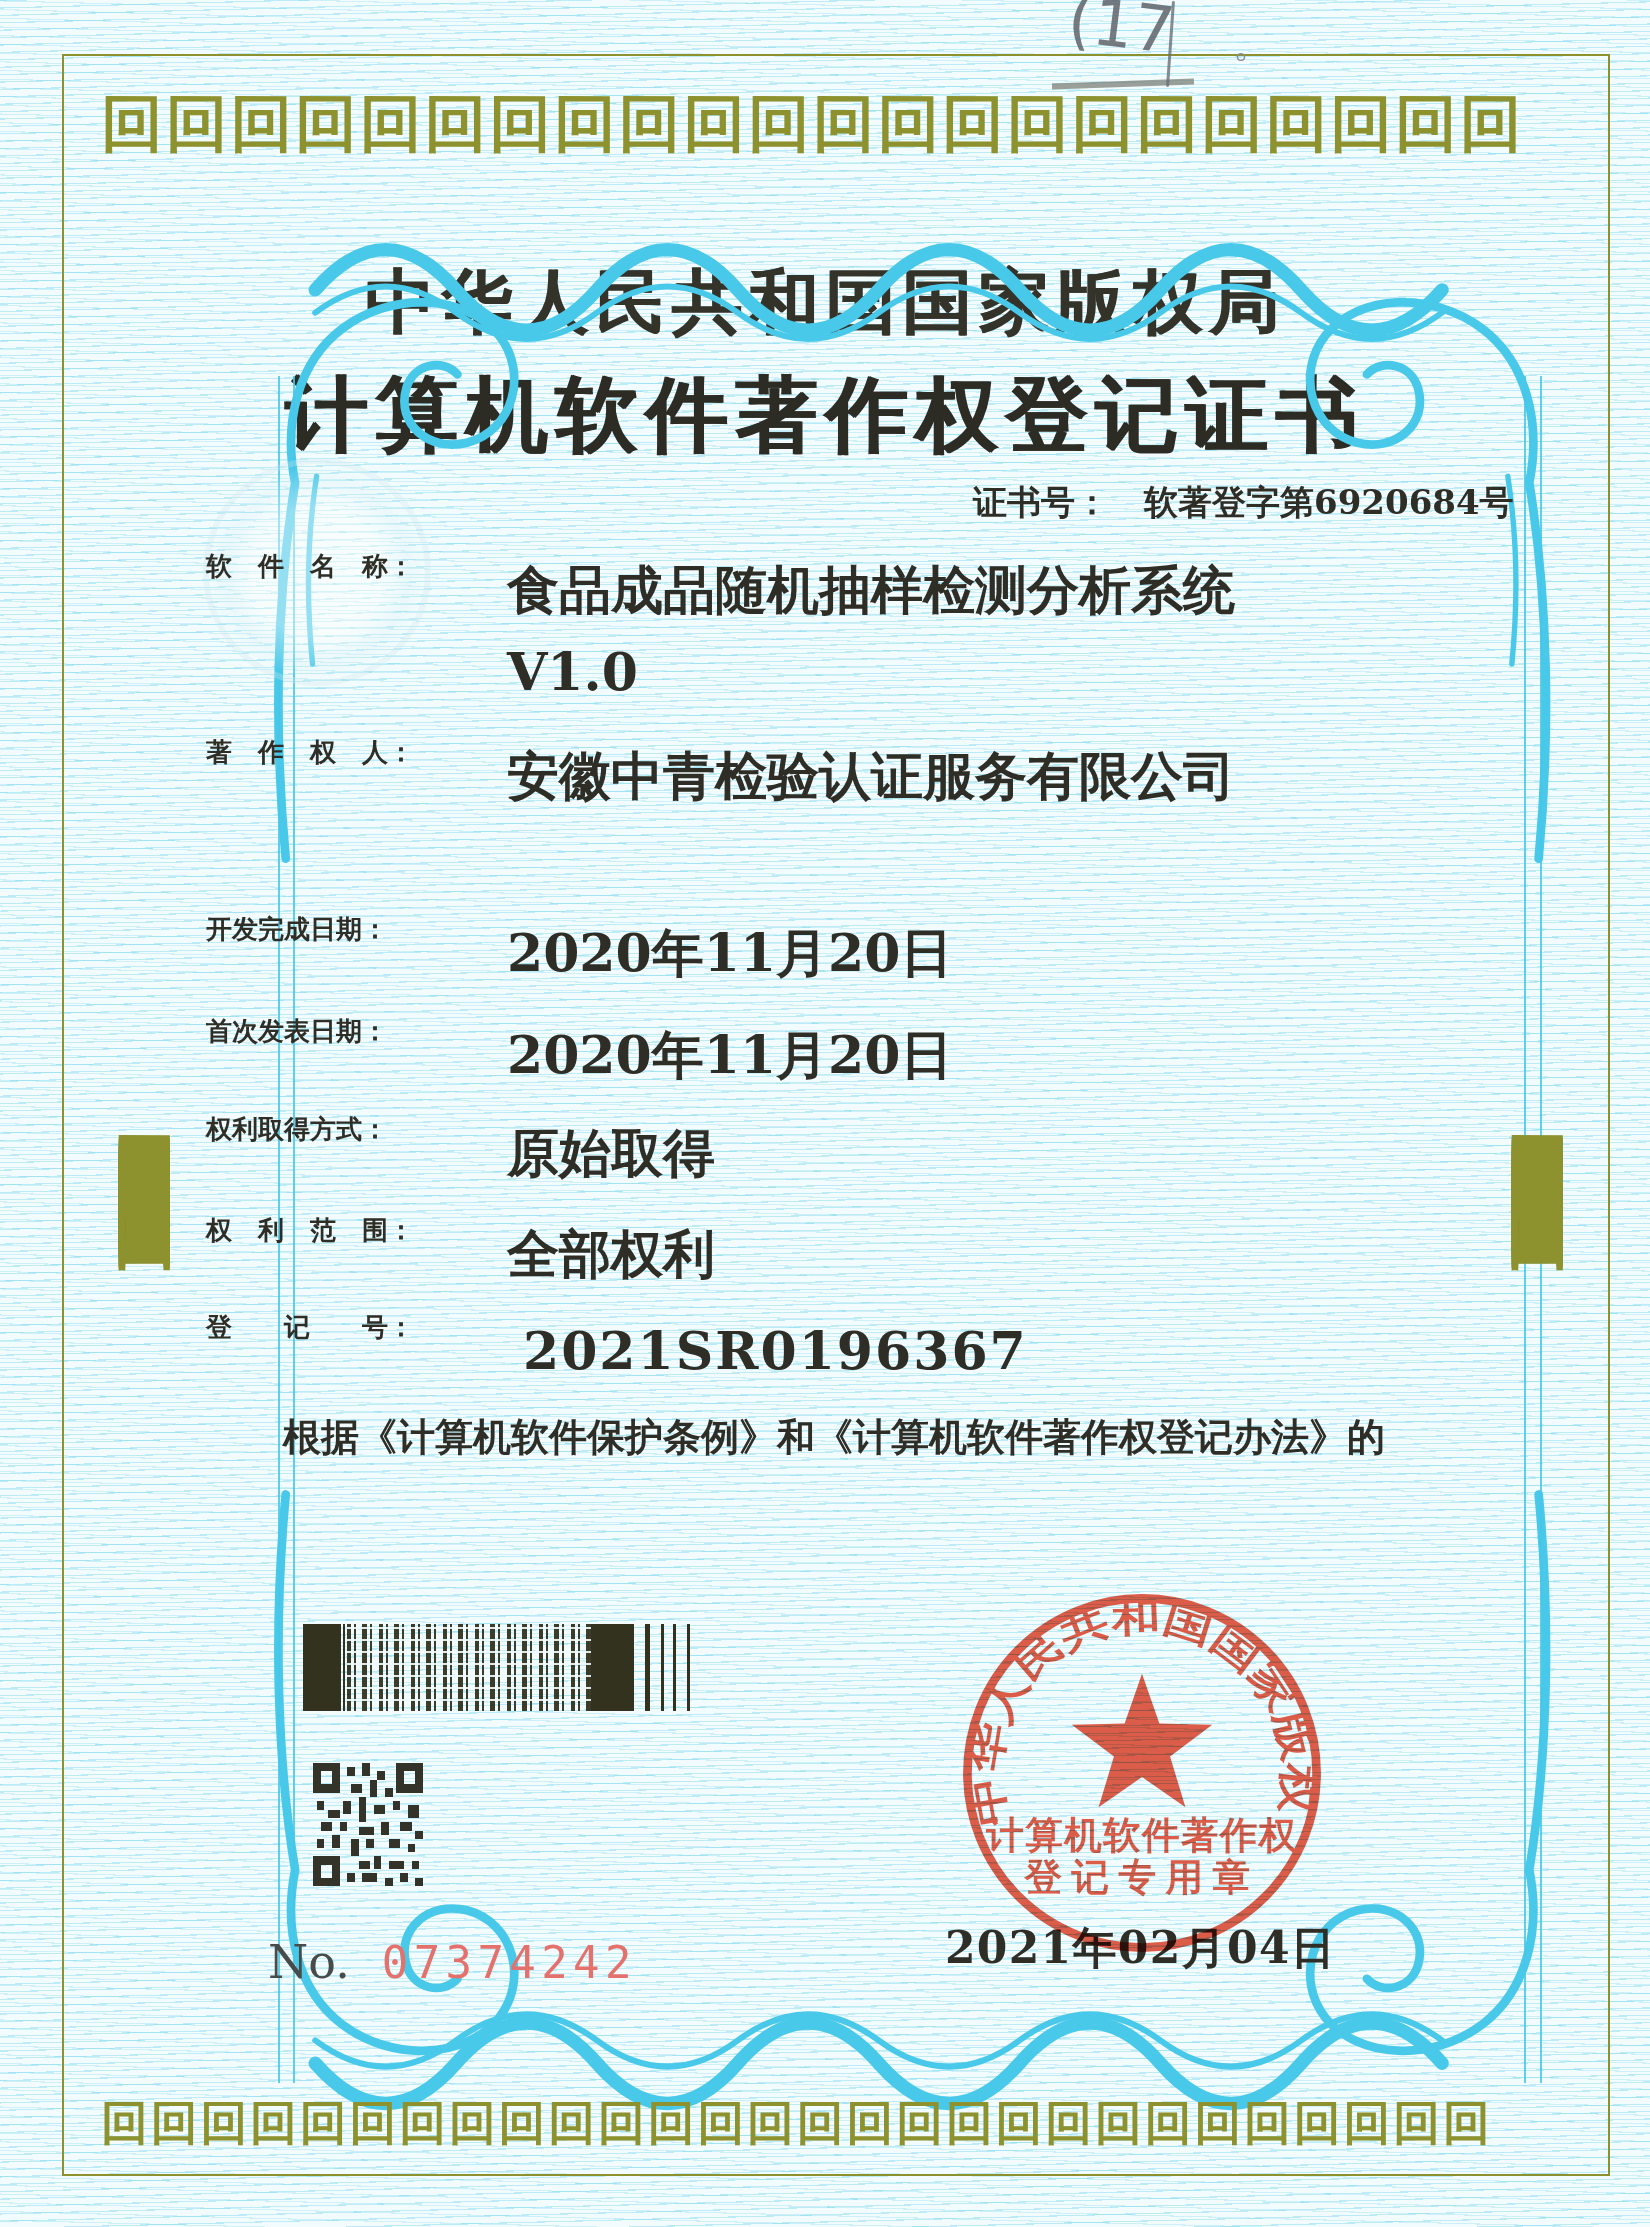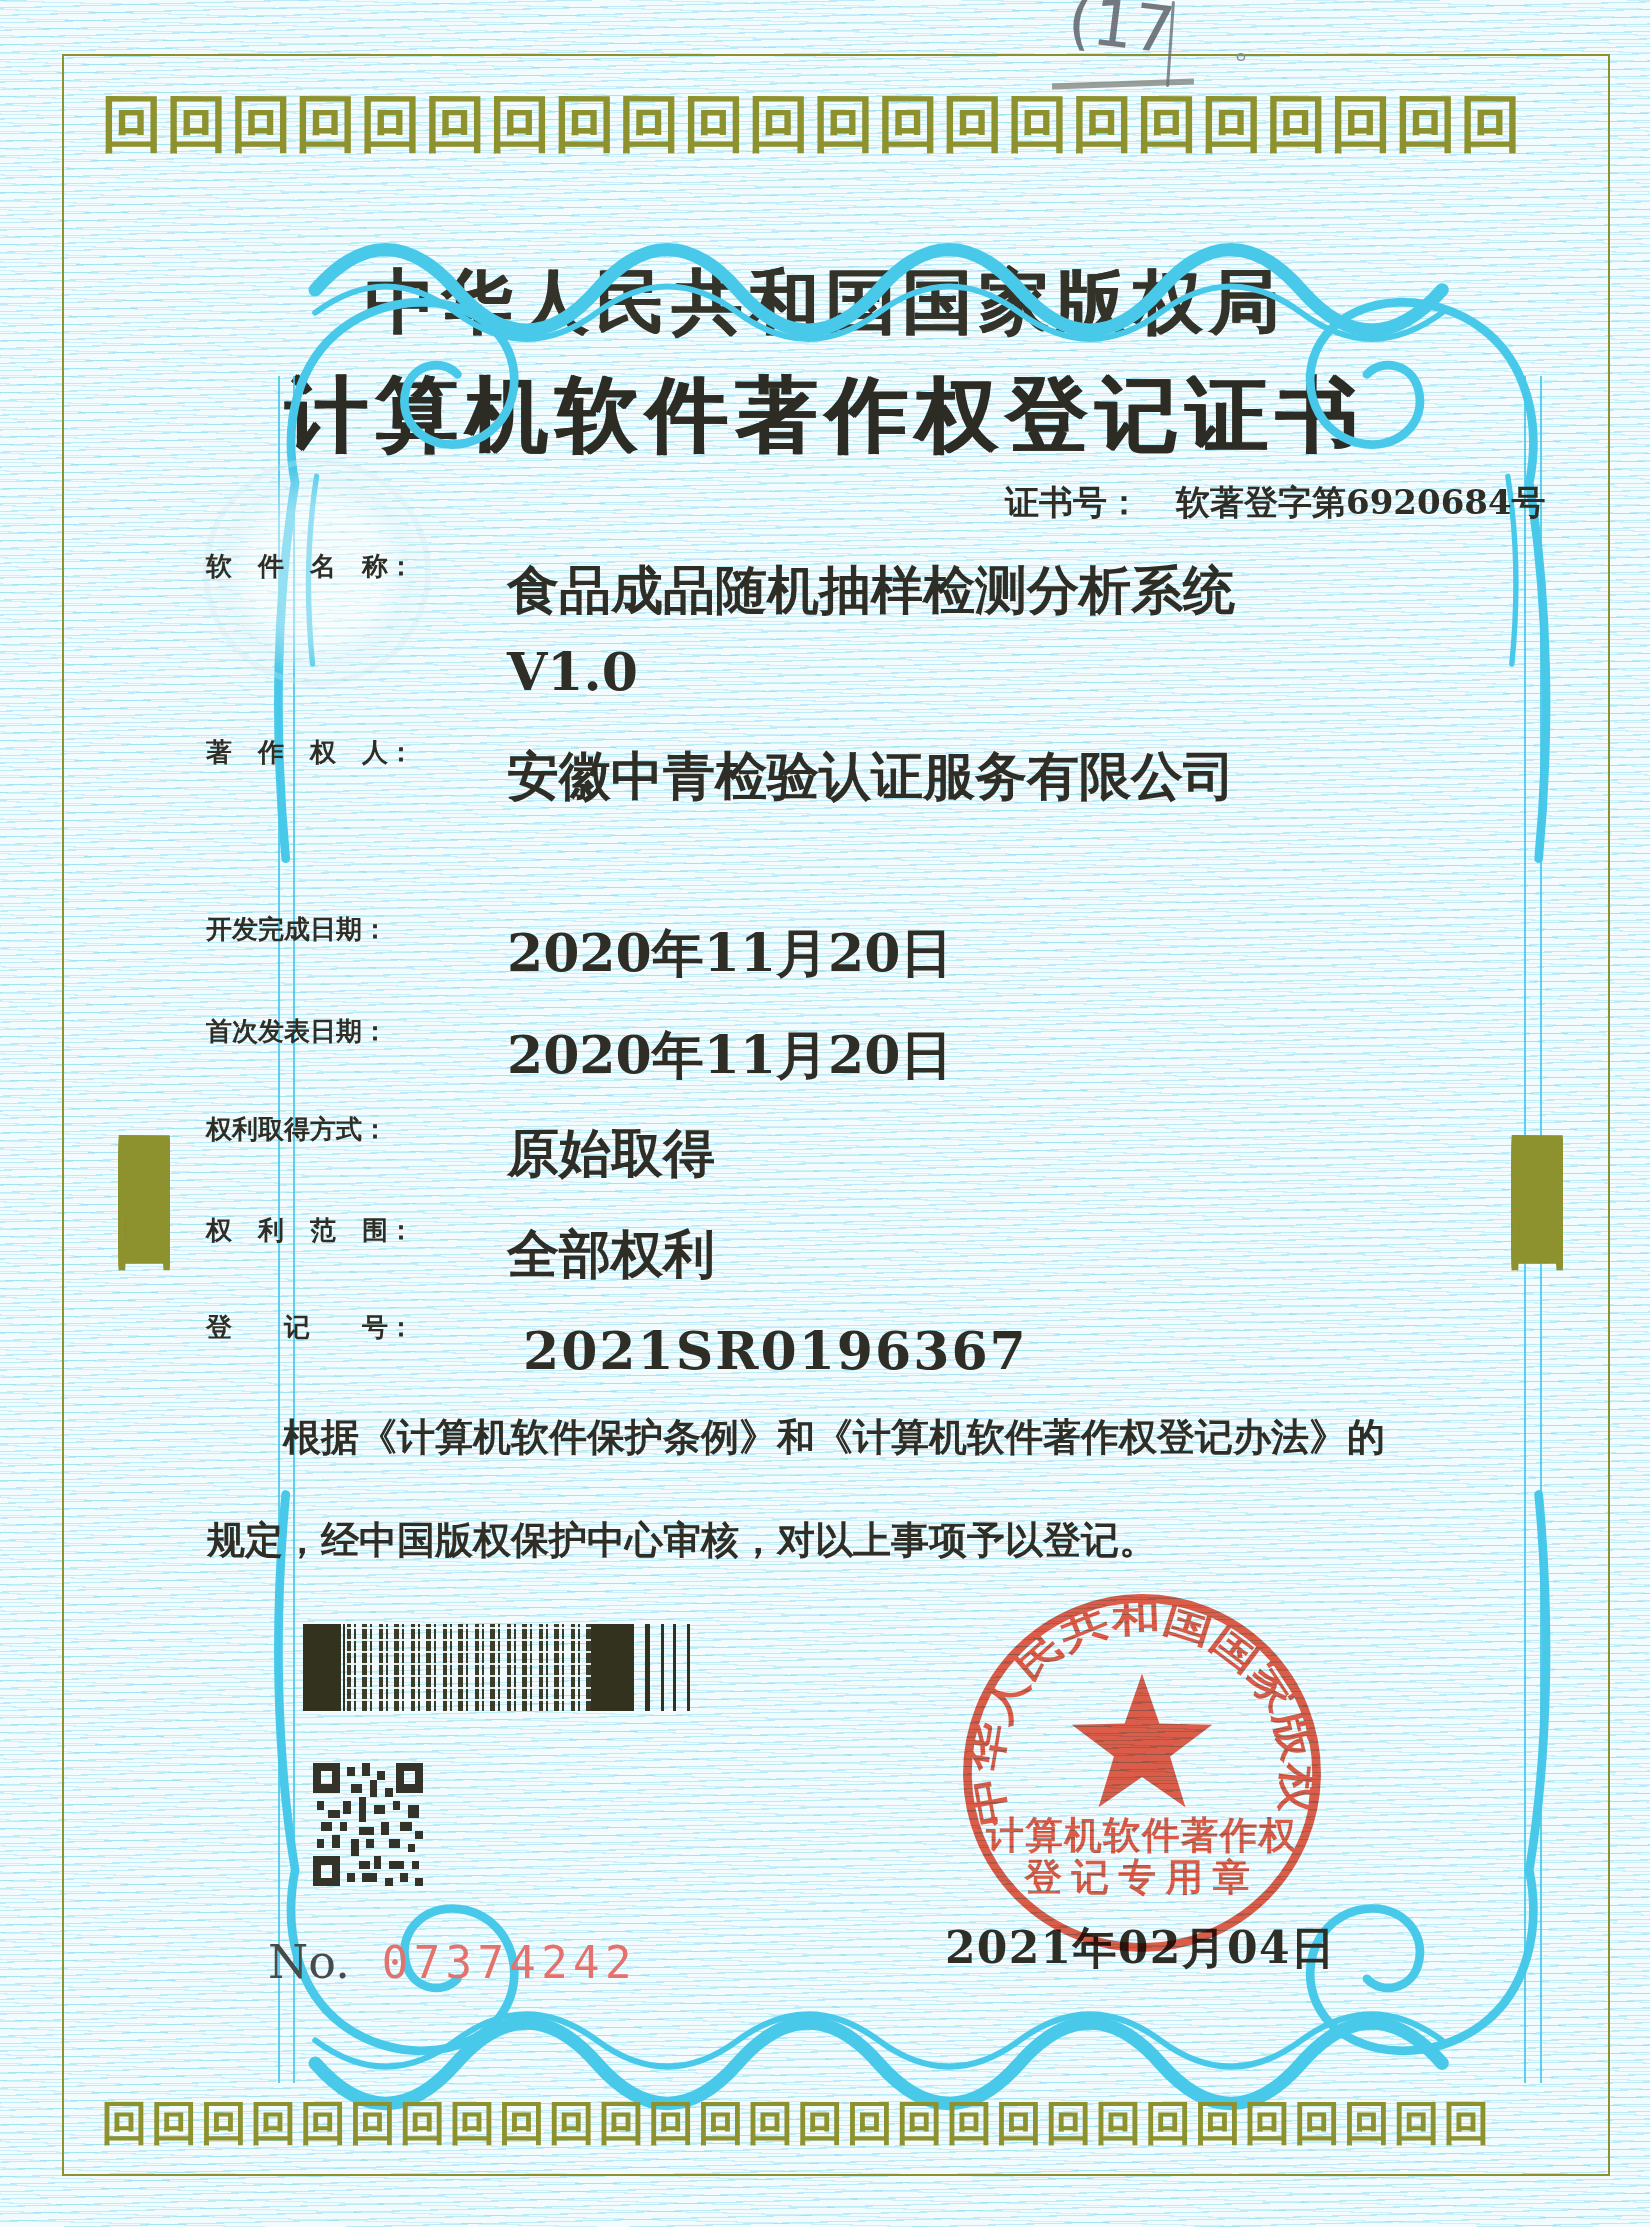--- a/index.html
+++ b/index.html
@@ -30,21 +30,21 @@
     border:6.7px solid rgba(206,231,239,.5);
     background:radial-gradient(circle, rgba(255,255,255,.7) 42%, rgba(214,238,245,.4) 60%, rgba(255,255,255,0) 70%);}
   
   .ornament{position:absolute;inset:0;z-index:1;}
   
   .authority{position:absolute;left:0;right:0;top:256px;text-align:center;font-size:70px;font-weight:700;
              letter-spacing:6.7px;color:#33332a;text-shadow:1.3px 0 0 #33332a;}
   .cert-title{position:absolute;left:0;right:0;top:361px;text-align:center;font-size:82px;font-weight:700;
               letter-spacing:8px;color:#2c2c24;text-shadow:1.7px 0 0 #2c2c24;}
   .certno-row{position:absolute;left:973px;top:480px;display:flex;gap:35px;font-size:34px;font-weight:700;
-              color:#2e2e26;z-index:3;margin-left:32px;}
+              color:#2e2e26;z-index:3;}
   
   .row{position:absolute;z-index:3;font-weight:700;color:#2e2e26;}
   .row .lab{position:absolute;left:0;top:0;width:302px;font-size:26px;white-space:nowrap;}
   .row .val{position:absolute;left:301px;top:0;width:872px;font-size:52px;line-height:1.58;}
   .r1{left:206px;top:549px;} .r2{left:206px;top:735px;} .r3{left:206px;top:912px;}
   .r4{left:206px;top:1014px;} .r5{left:206px;top:1112px;} .r6{left:206px;top:1213px;}
   .r7{left:206px;top:1310px;}
   .reg-val{letter-spacing:2px;margin-left:16px;}
   
   .stmt{position:absolute;left:207px;width:1194px;z-index:3;font-size:38px;font-weight:700;color:#2e2e26;}
@@ -161,21 +161,20 @@
   <div class="row r6">
     <div class="lab">权　利　范　围：</div>
     <div class="val">全部权利</div>
   </div>
   <div class="row r7">
     <div class="lab">登　　记　　号：</div>
     <div class="val reg-val">2021SR0196367</div>
   </div>
 
   <div class="stmt stmt1">根据《计算机软件保护条例》和《计算机软件著作权登记办法》的</div>
-  <div class="stmt stmt2">规定，经中国版权保护中心审核，对以上事项予以登记。</div>
 
   <div class="barcode">
     <div class="bc-seg bc-left"></div>
     <div class="bc-seg bc-mid"></div>
     <div class="bc-seg bc-right"></div>
   </div>
 
   <svg class="qr" viewBox="0 0 29 29" preserveAspectRatio="none" shape-rendering="crispEdges">
     <g fill="#33332a">
       <path d="M0 0h7v7h-7z M2 2h3v3h-3z M22 0h7v7h-7z M24 2h3v3h-3z M0 22h7v7h-7z M2 24h3v3h-3z" fill-rule="evenodd"></path>

